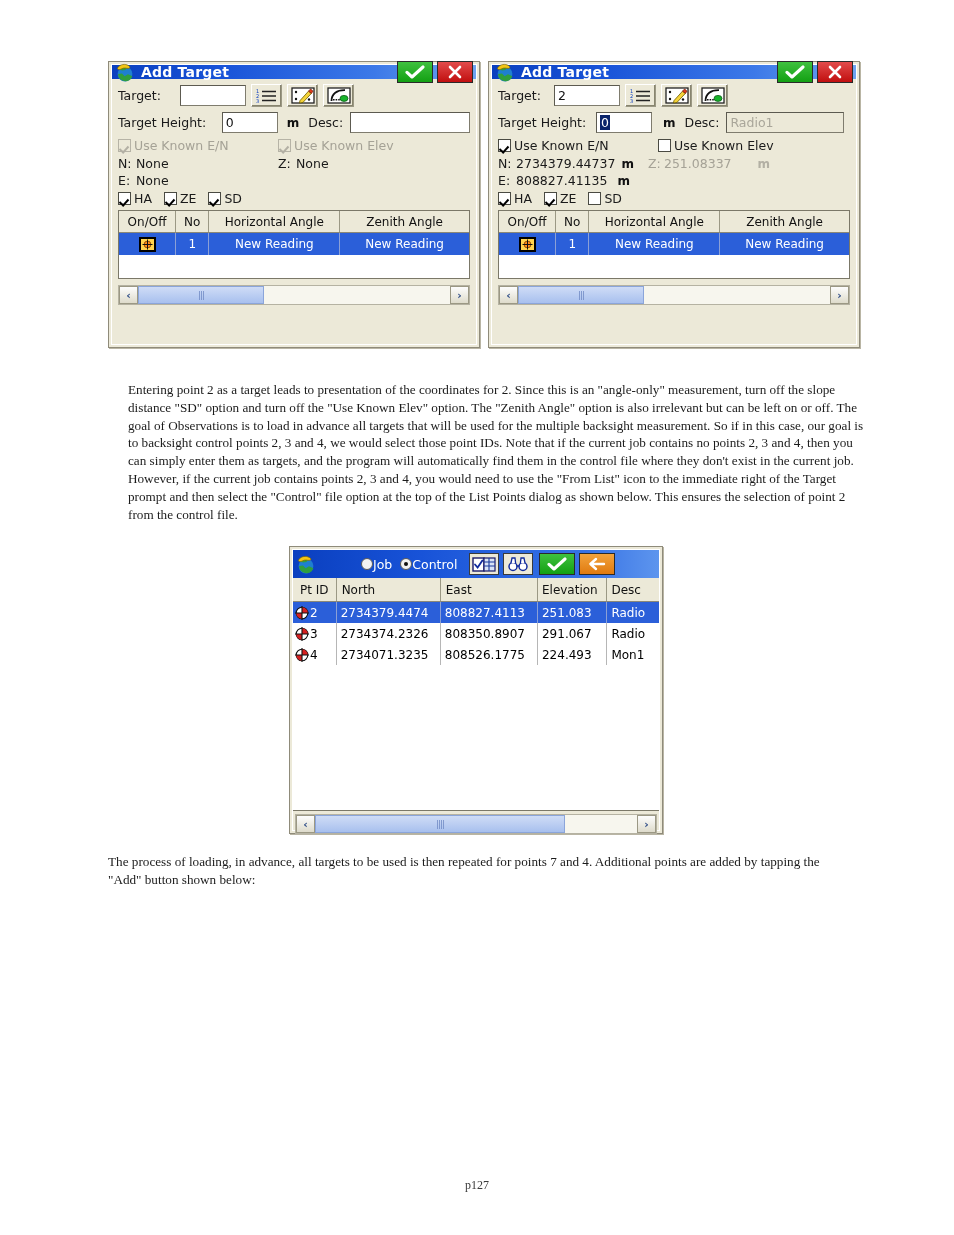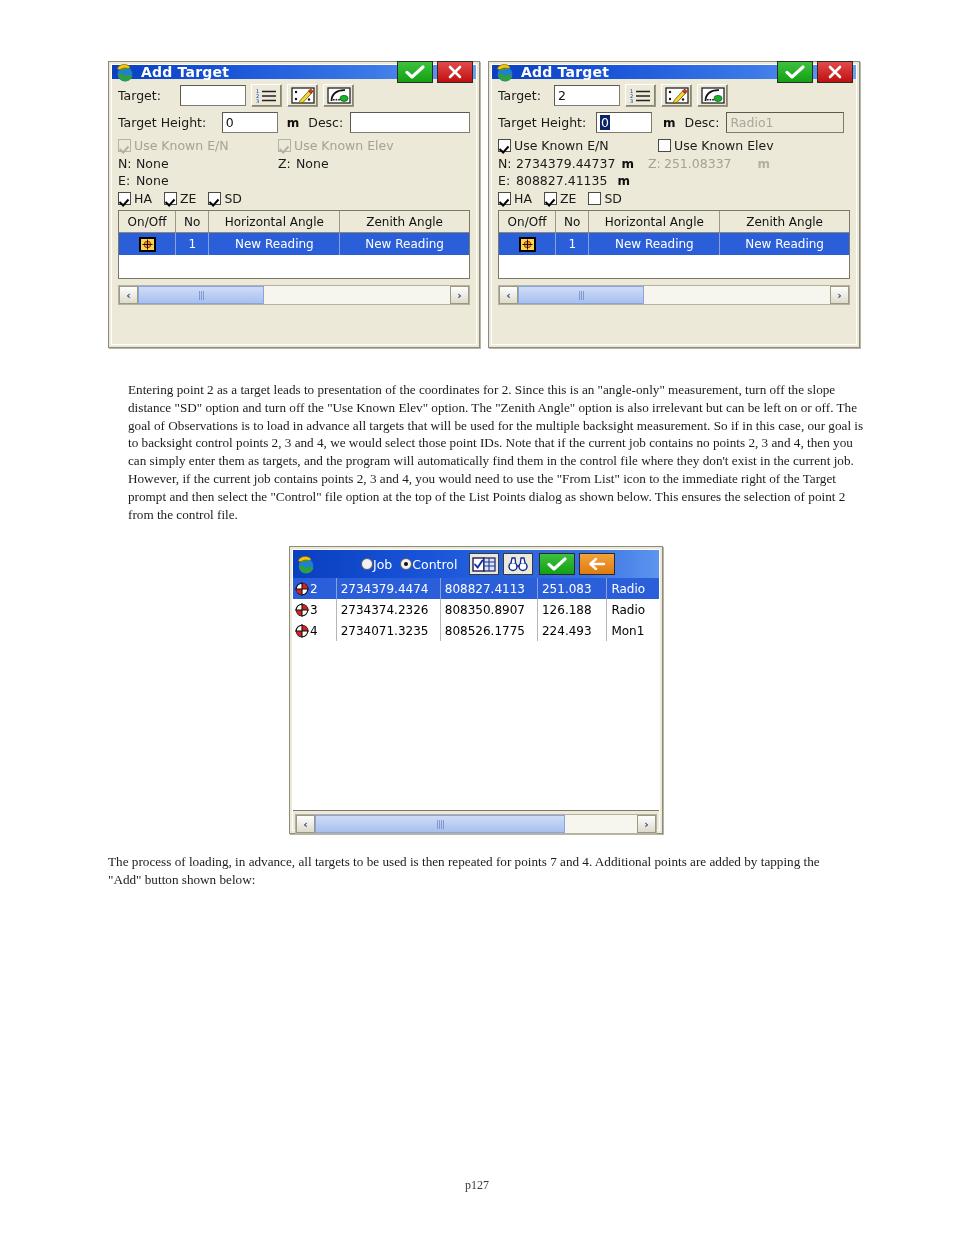--- a/index.html
+++ b/index.html
@@ -625,20 +625,27 @@
       <span class="tb-btn tb-back">
         <svg viewBox="0 0 20 14" width="20" height="14">
           <path d="M17 7 H4 M9 2 L3.4 7 L9 12" stroke="#ffffff" stroke-width="2.4" fill="none" stroke-linecap="round" stroke-linejoin="round"></path>
         </svg>
       </span>
     </div>
 
     <div style="padding:0;">
       <div class="grid" style="border-top:none;border-left:none;border-right:none;height:233px;">
 
+        <div class="grid-head" style="height:23px;">
+          <div style="width:44px;">Pt ID</div>
+          <div style="width:105px;justify-content:flex-start;padding-left:5px;">North</div>
+          <div style="width:98px;justify-content:flex-start;padding-left:5px;">East</div>
+          <div style="width:70px;justify-content:flex-start;padding-left:4px;">Elevation</div>
+          <div style="width:52px;justify-content:flex-start;padding-left:4px;border-right:none;">Desc</div>
+        </div>
 
         <div class="grid-body">
 
           <div class="grid-row sel" style="height:21px;">
             <div style="width:44px;justify-content:flex-start;padding-left:2px;border-right:1px solid #8ba0d6;">
               <span style="display:inline-flex;">
                 <svg viewBox="0 0 14 14" width="14" height="14">
                   <circle cx="7" cy="7" r="5.8" fill="#fff" stroke="#111" stroke-width="1.1"></circle>
                   <path d="M7 1.2 A5.8 5.8 0 0 1 12.8 7 L7 7z" fill="#d52020"></path>
                   <path d="M7 12.8 A5.8 5.8 0 0 1 1.2 7 L7 7z" fill="#d52020"></path>
@@ -660,21 +667,21 @@
                   <circle cx="7" cy="7" r="5.8" fill="#fff" stroke="#111" stroke-width="1.1"></circle>
                   <path d="M7 1.2 A5.8 5.8 0 0 1 12.8 7 L7 7z" fill="#d52020"></path>
                   <path d="M7 12.8 A5.8 5.8 0 0 1 1.2 7 L7 7z" fill="#d52020"></path>
                   <path d="M7 0 V14 M0 7 H14" stroke="#111" stroke-width="1.1"></path>
                 </svg>
               </span>
               <span style="margin-left:1px;">3</span>
             </div>
             <div style="width:105px;justify-content:flex-start;padding-left:4px;border-right:1px solid #b6b6b6;">2734374.2326</div>
             <div style="width:98px;justify-content:flex-start;padding-left:4px;border-right:1px solid #b6b6b6;">808350.8907</div>
-            <div style="width:70px;justify-content:flex-start;padding-left:4px;border-right:1px solid #b6b6b6;">126.188</div>
+            <div style="width:70px;justify-content:flex-start;padding-left:4px;border-right:1px solid #b6b6b6;">291.067</div>
             <div style="width:52px;justify-content:flex-start;padding-left:4px;border-right:none;overflow:hidden;">Radio</div>
           </div>
 
           <div class="grid-row" style="height:21px;">
             <div style="width:44px;justify-content:flex-start;padding-left:2px;border-right:1px solid #b6b6b6;">
               <span style="display:inline-flex;">
                 <svg viewBox="0 0 14 14" width="14" height="14">
                   <circle cx="7" cy="7" r="5.8" fill="#fff" stroke="#111" stroke-width="1.1"></circle>
                   <path d="M7 1.2 A5.8 5.8 0 0 1 12.8 7 L7 7z" fill="#d52020"></path>
                   <path d="M7 12.8 A5.8 5.8 0 0 1 1.2 7 L7 7z" fill="#d52020"></path>

